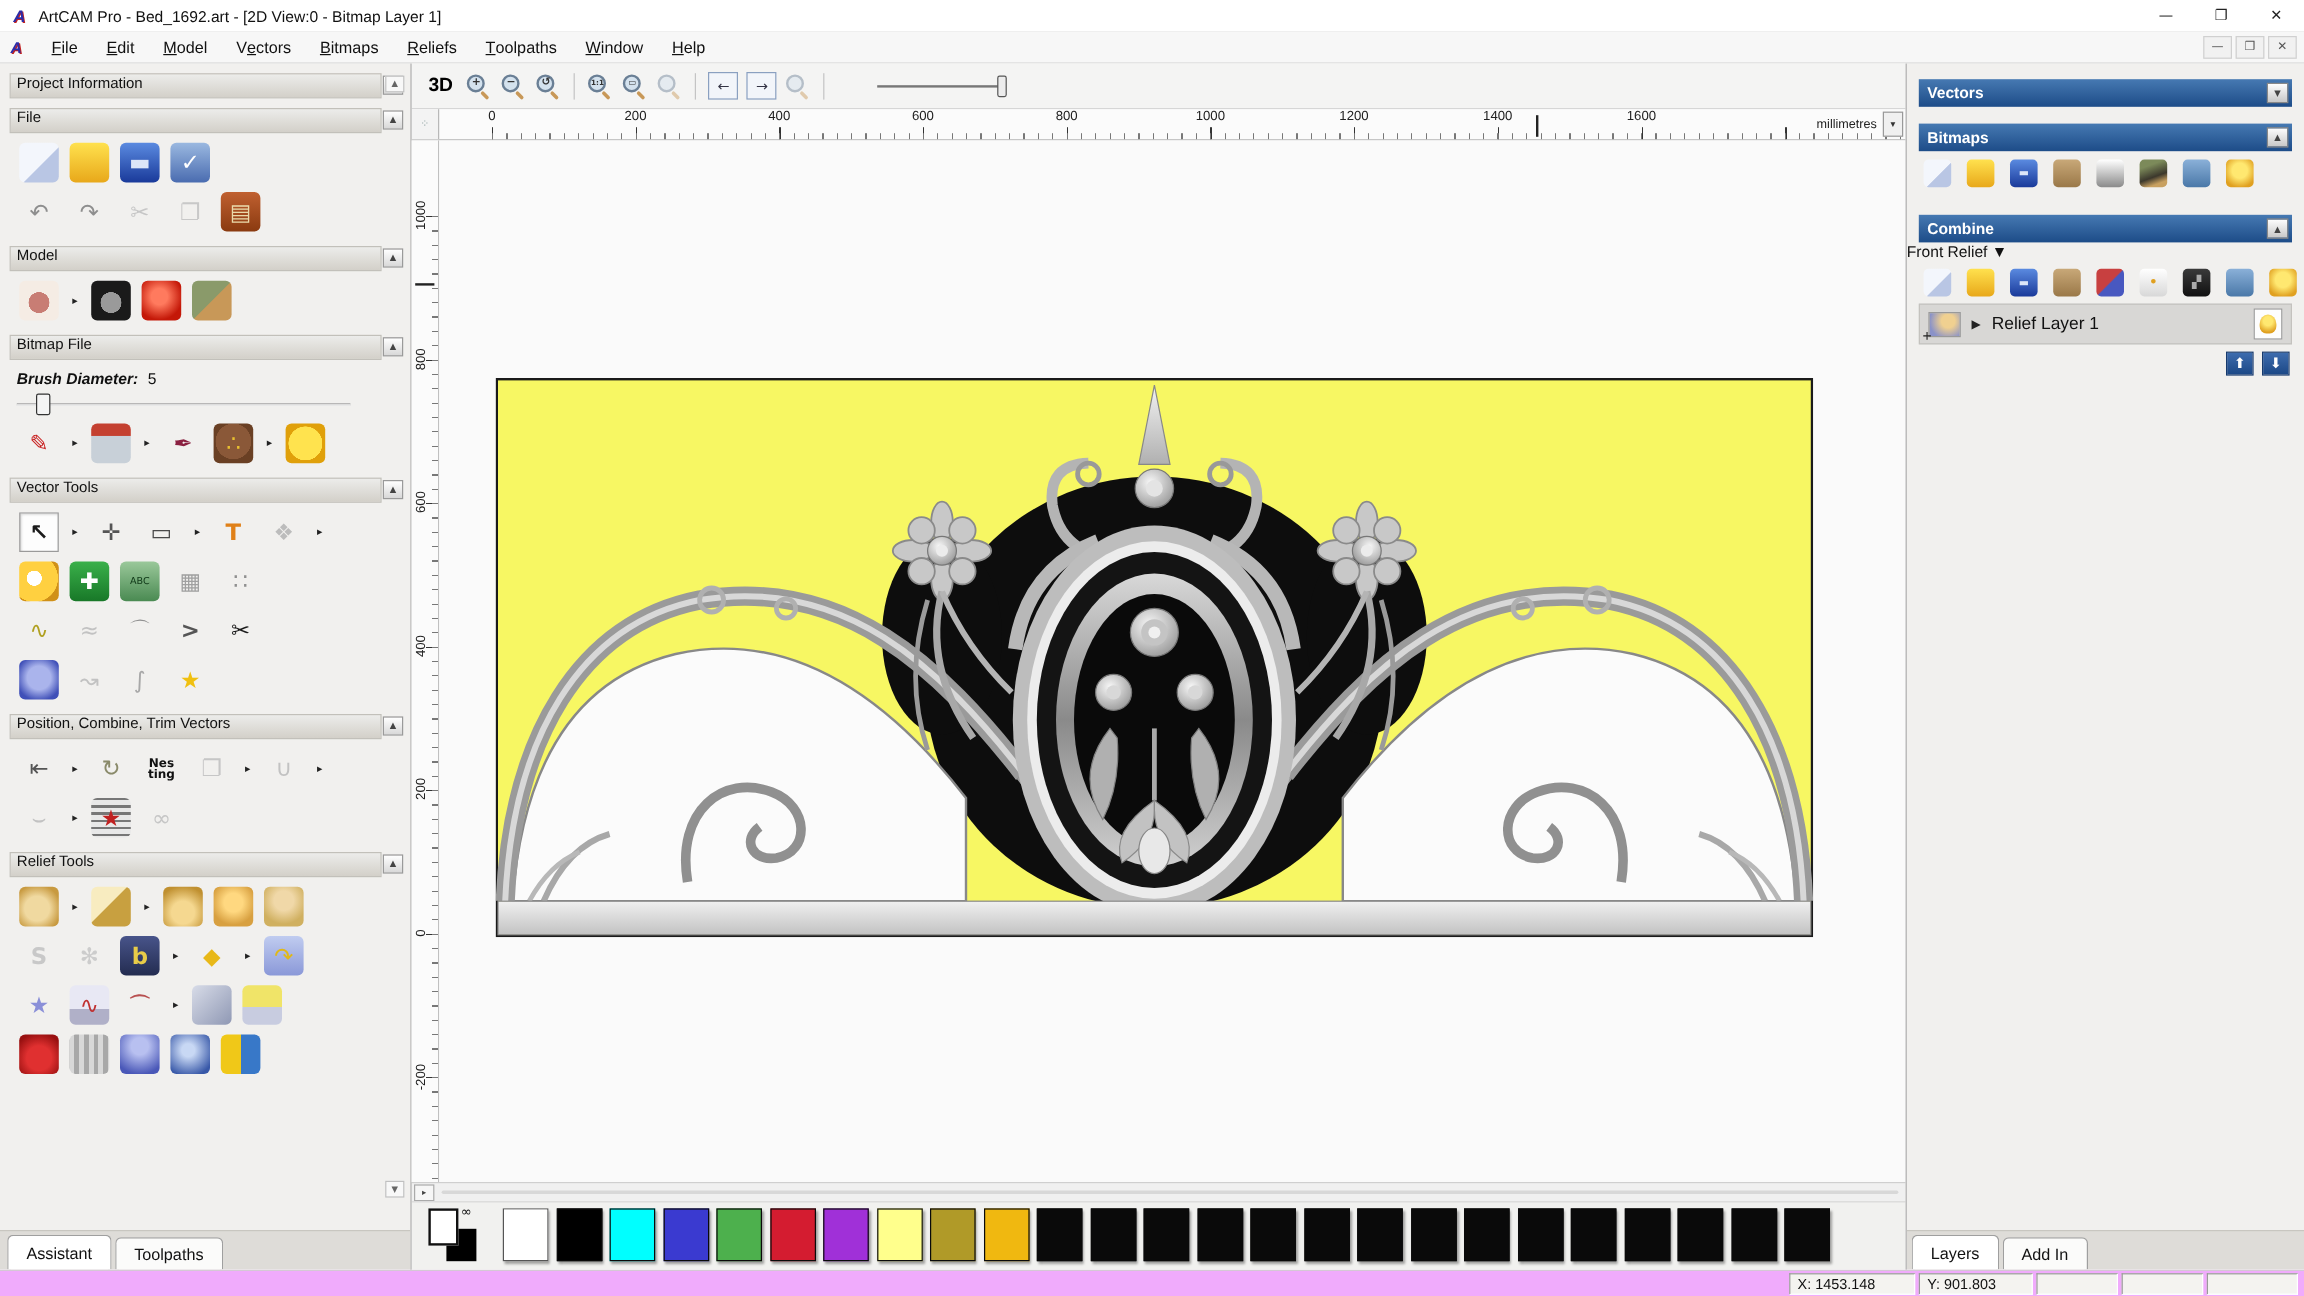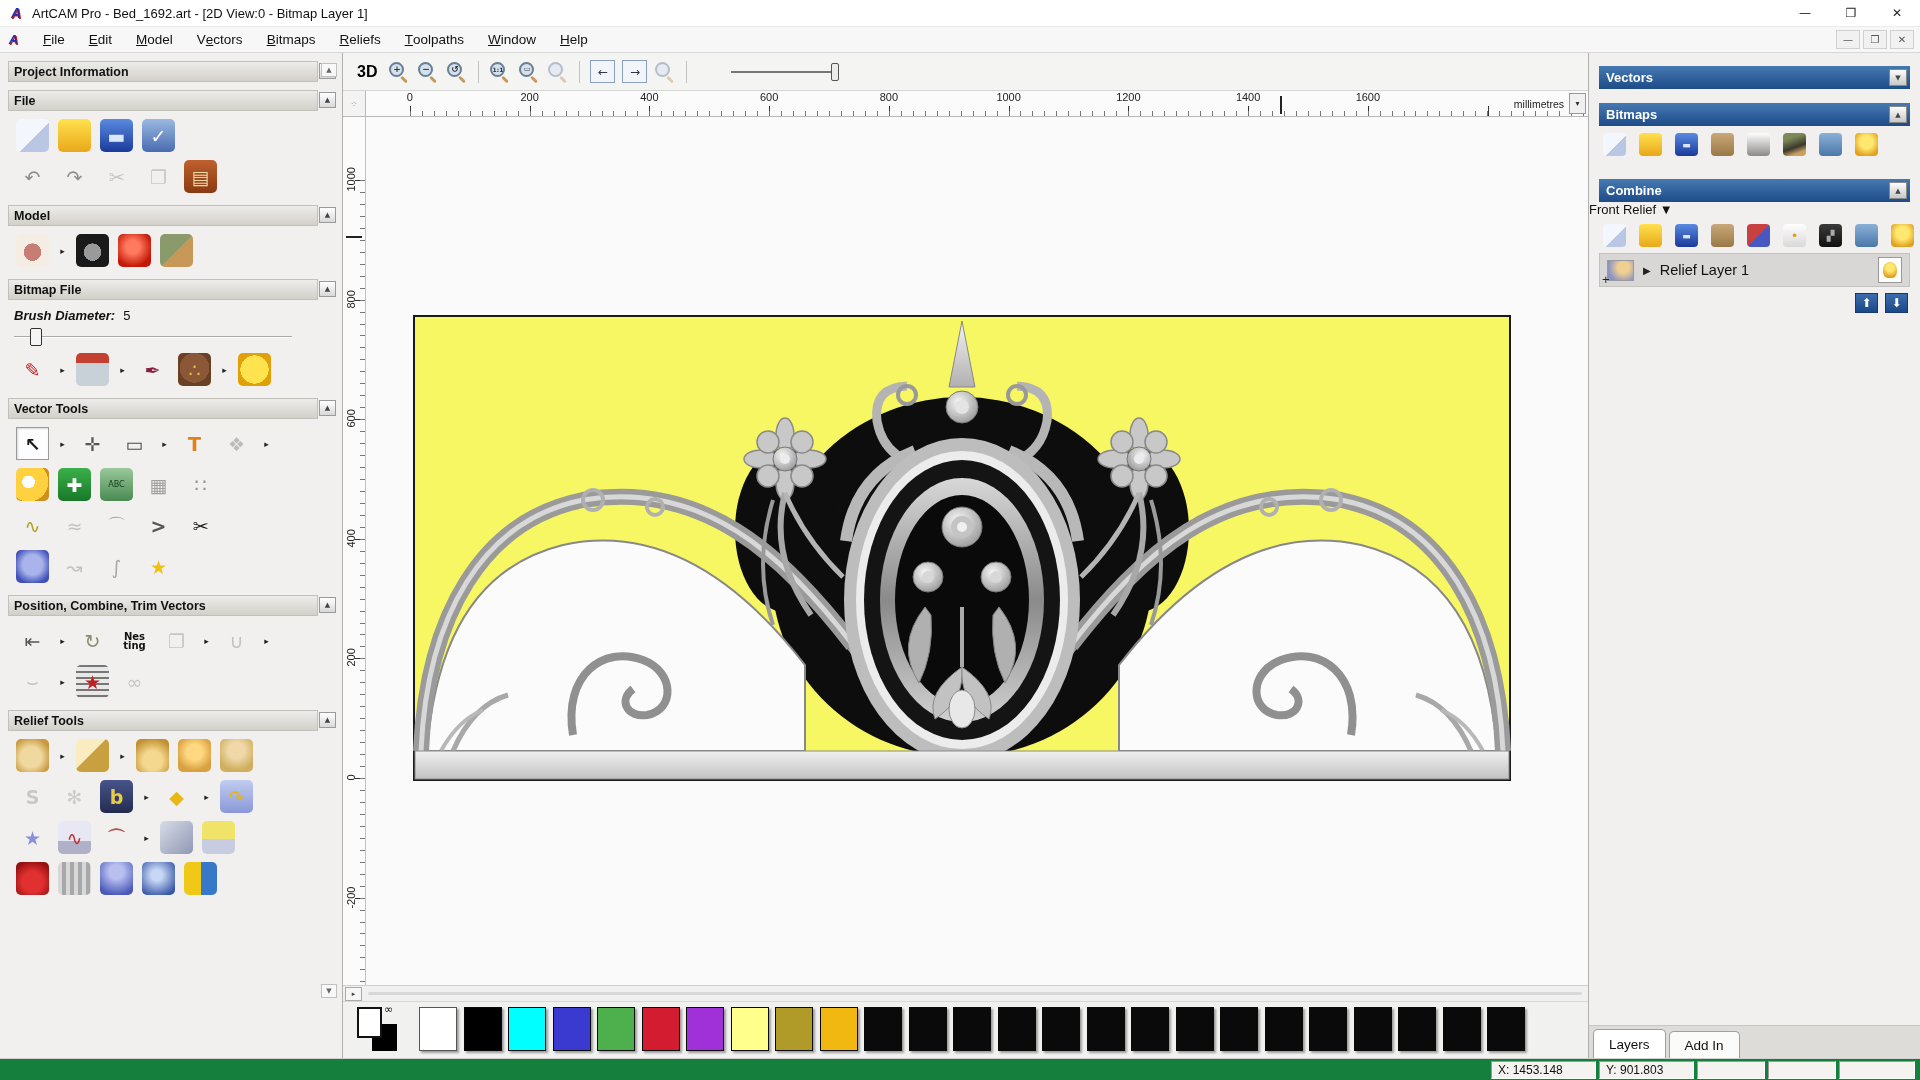--- a/index.html
+++ b/index.html
@@ -20,21 +20,21 @@
   .menus{display:flex;height:100%;align-items:center}
   .mitem{padding:0 12px;font-size:13.5px;height:100%;display:flex;align-items:center;color:#111}
   .childcontrols{margin-left:auto;display:flex;gap:3px;padding-right:6px}
   .childcontrols .wc{width:24px;height:19px;background:#f1f1f1;border:1px solid #d0d0d0;display:flex;align-items:center;justify-content:center;font-family:"DejaVu Sans",sans-serif;font-size:10px;color:#555}
 
   
   .workspace{display:flex;height:1005px}
 
   
   .left-panel{width:343px;background:#f1f0ee;border-right:1px solid #b0b0b0;position:relative;overflow:hidden}
-  .sec{height:21px;background:linear-gradient(180deg,#ececea,#d3d0c9);border:1px solid #c2c0ba;display:flex;align-items:center;font-weight:bold;font-size:12.5px;padding:0 5px;margin:8px 24px 4px 8px;position:relative;white-space:nowrap}
+  .sec{height:21px;background:linear-gradient(180deg,#ececea,#d3d0c9);border:1px solid #c2c0ba;display:flex;align-items:flex-start;font-weight:normal;font-size:12.5px;padding:0 5px;margin:8px 24px 4px 8px;position:relative;white-space:nowrap}
   .sec .secbtn{position:absolute;right:-19px;top:1px;width:17px;height:16px;background:linear-gradient(180deg,#fff,#d8d8d8);border:1px solid #9a9a9a;color:#444;font-size:7px;display:flex;align-items:center;justify-content:center;font-family:"DejaVu Sans",sans-serif}
   .infogrid{display:flex;padding:2px 10px 4px 12px;gap:26px;font-size:12.5px;line-height:16px}
   .infogrid b{font-size:13px}
   .trow{display:flex;align-items:center;gap:9px;padding:4px 0 4px 16px;min-height:40px}
   .t{width:33px;height:33px;border-radius:5px;display:flex;align-items:center;justify-content:center;font-family:"DejaVu Sans",sans-serif;font-size:19px;flex:0 0 auto}
   .t.g{border-radius:0;background:transparent}
   .t.b{font-weight:bold}
   .t.sel{background:#fdfdfd;border:1px solid #9a9a9a;box-shadow:inset 1px 1px 2px rgba(0,0,0,.15)}
   .t.pre{white-space:pre-line;line-height:9px;text-align:center}
   .fly{width:9px;font-size:9px;color:#222;display:flex;align-items:center;justify-content:center;font-family:"DejaVu Sans",sans-serif;flex:0 0 auto}
@@ -112,21 +112,21 @@
   .relthumb{width:27px;height:21px;border:1px solid #999;background:radial-gradient(circle at 62% 35%,#f0d090 28%,#8a92c8 78%);position:relative;flex:0 0 auto}
   .relplus{position:absolute;left:-6px;bottom:-7px;font-size:13px;color:#222}
   .expander{font-size:10px;color:#222;font-family:"DejaVu Sans",sans-serif}
   .bulbbtn{margin-left:auto;width:24px;height:26px;background:#fdfdfd;border:1px solid #999;display:flex;align-items:center;justify-content:center}
   .bulb{width:14px;height:16px;border-radius:50% 50% 40% 40%;background:radial-gradient(circle at 50% 35%,#ffe870 30%,#e0a020 75%)}
   .updown{display:flex;justify-content:flex-end;gap:7px;margin:6px 12px 0 0}
   .ud{width:23px;height:20px;background:linear-gradient(180deg,#3d6cae,#1c4886);color:#fff;border:1px solid #163a6e;display:flex;align-items:center;justify-content:center;font-size:12px;font-family:"DejaVu Sans",sans-serif}
   .rtabs{position:absolute;bottom:0;left:0;right:0;height:33px;background:#dedcd8;display:flex;align-items:flex-end;padding-left:4px;border-top:1px solid #c8c6c0}
 
   
-  .statusbar{height:22px;background:#15803d;border-top:1px solid #cfcfcb;display:flex;justify-content:flex-end;align-items:center;padding-right:2px}
+  .statusbar{height:22px;background:#f0abfc;border-top:1px solid #cfcfcb;display:flex;justify-content:flex-end;align-items:center;padding-right:2px}
   .scell{height:18px;border:1px solid;border-color:#9a9a9a #ffffff #ffffff #9a9a9a;background:#f4f3f0;font-size:12px;display:flex;align-items:center;padding:0 6px;margin-right:3px;color:#111}
 </style>
 </head>
 <body>
 
 <div id="app">
 
   <div class="titlebar">
     <span class="logo">A</span>
     <span class="title-text">ArtCAM Pro - Bed_1692.art - [2D View:0 - Bitmap Layer 1]</span>
@@ -309,20 +309,24 @@
           <div class="t" style="background: radial-gradient(circle at 50% 60%, rgb(224, 48, 48) 40%, rgb(152, 16, 16) 82%);"></div>
           <div class="t" style="background: repeating-linear-gradient(90deg, rgb(216, 216, 216) 0px, rgb(216, 216, 216) 4px, rgb(168, 168, 168) 4px, rgb(168, 168, 168) 8px);"></div>
           <div class="t" style="background: radial-gradient(circle at 50% 30%, rgb(184, 192, 240) 25%, rgb(74, 88, 184) 82%);"></div>
           <div class="t" style="background: radial-gradient(circle at 45% 40%, rgb(200, 216, 244) 20%, rgb(56, 88, 168) 82%);"></div>
           <div class="t" style="background: linear-gradient(90deg, rgb(240, 200, 24) 50%, rgb(56, 120, 200) 51%);"></div>
         </div>
 
       <div class="chev up">▲</div>
       <div class="chev dn">▼</div>
 
+      <div class="ltabs">
+          <div class="tab active">Assistant</div>
+          <div class="tab">Toolpaths</div>
+        </div>
     </div>
 
     <div class="center">
 
       <div class="toolbar">
         <span class="tb3d">3D</span>
         <span class="mag">
             <span class="lens">+</span>
             <span class="hdl"></span>
           </span>

